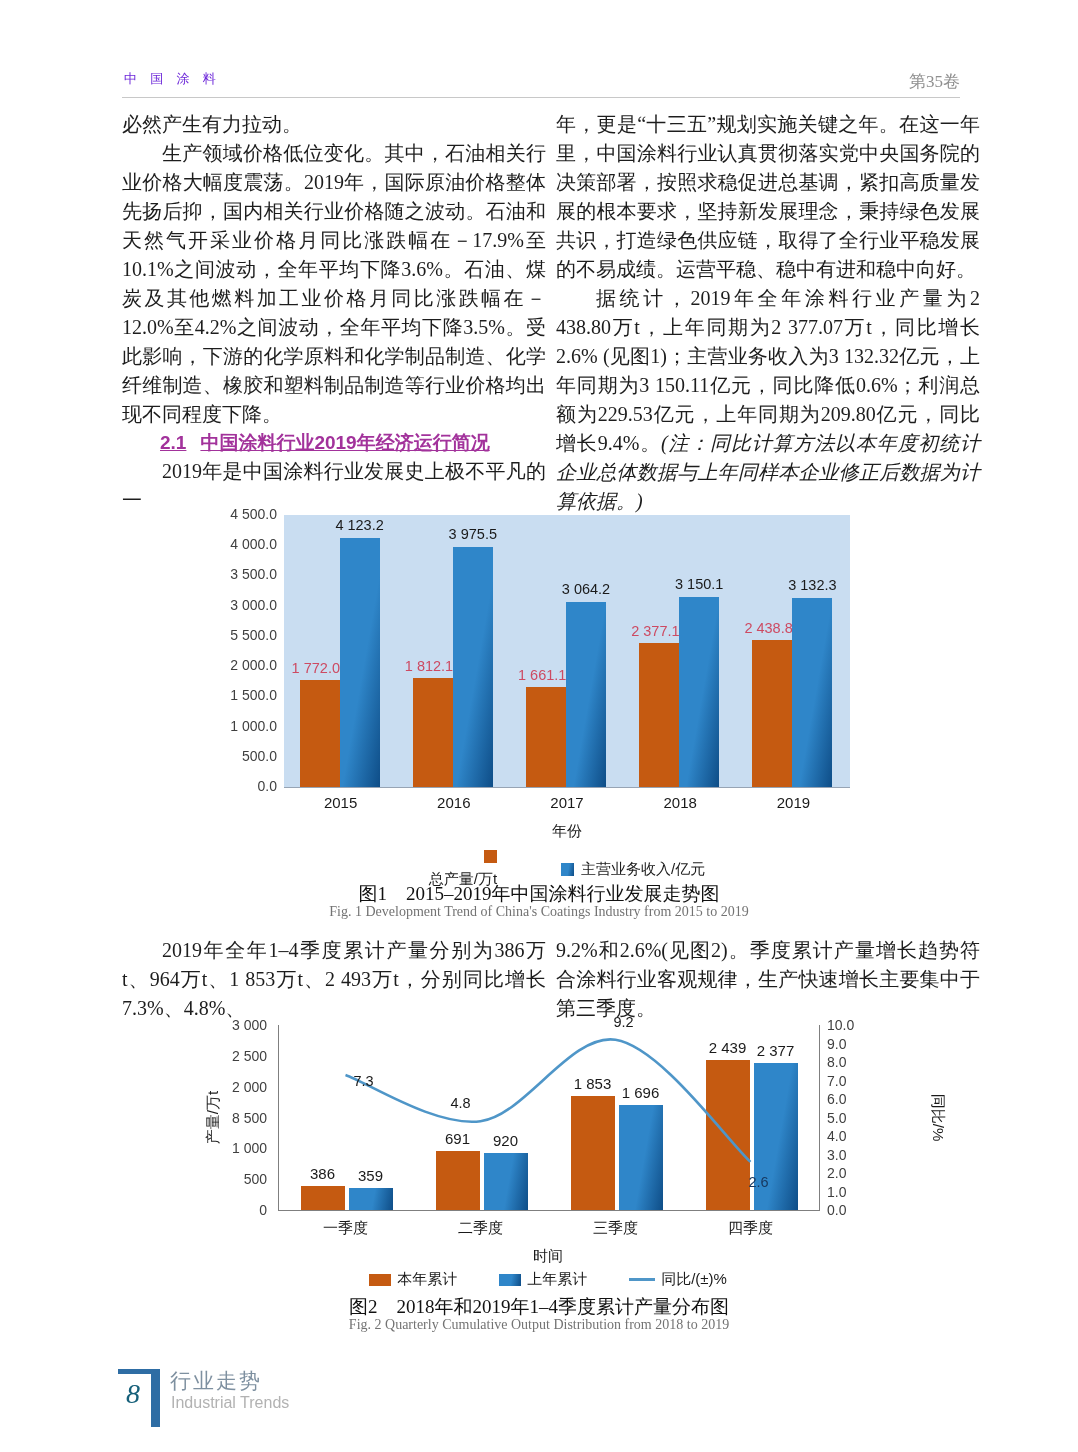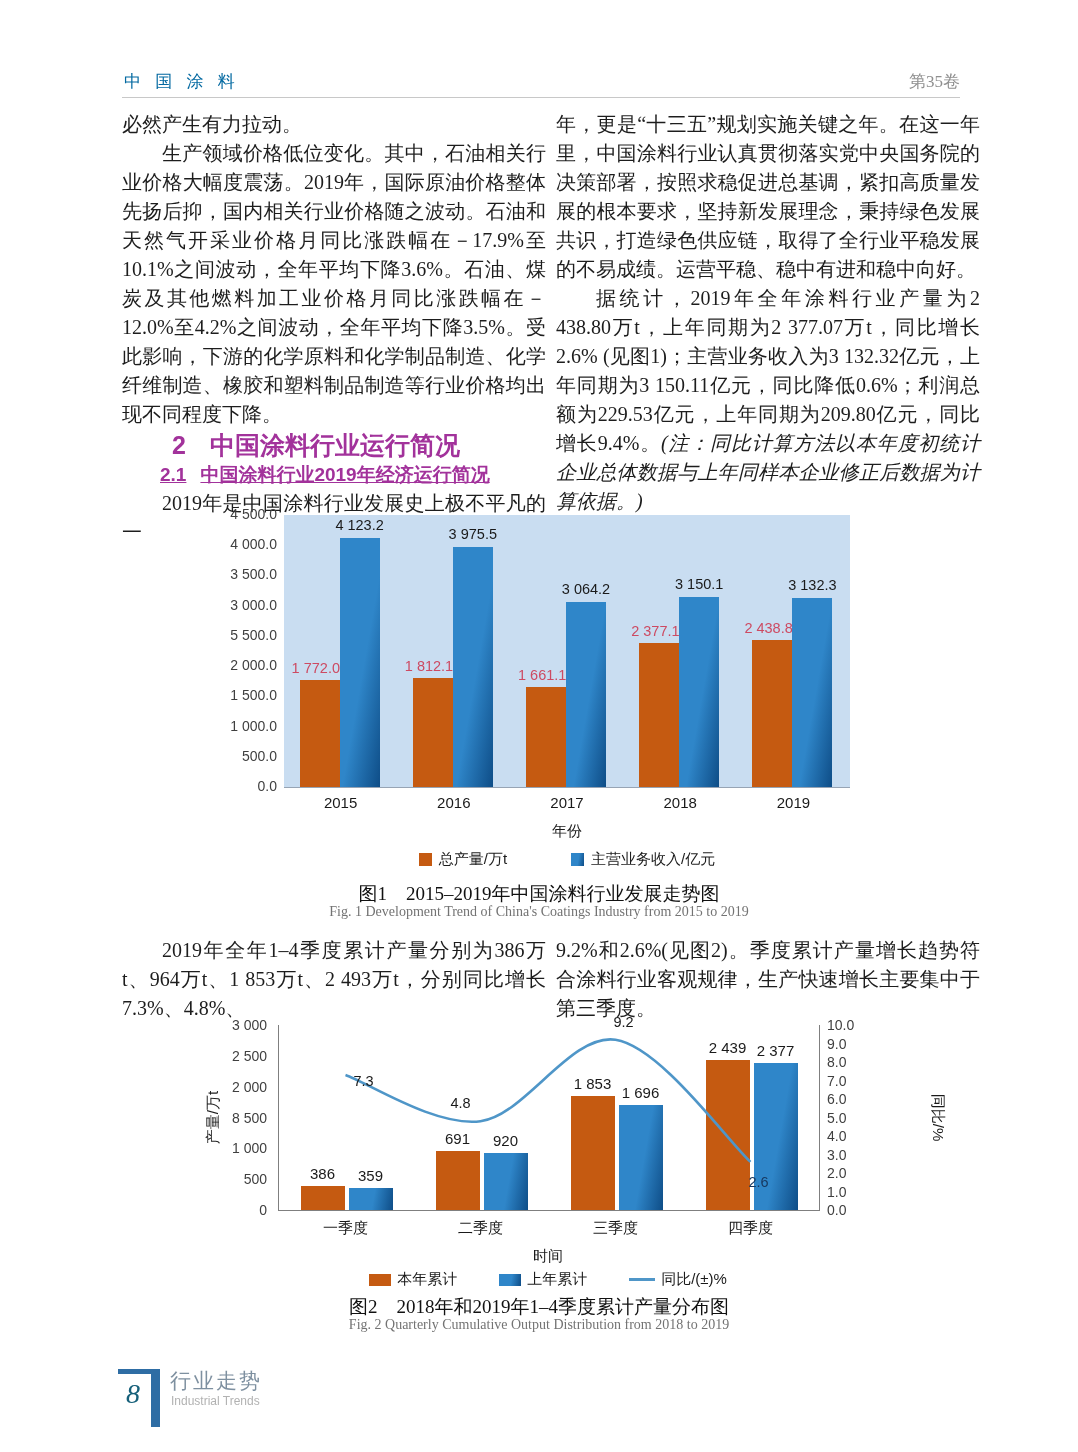--- a/index.html
+++ b/index.html
@@ -1,19 +1,19 @@
 <!DOCTYPE html>
 <html><head>
 <meta charset="utf-8">
 <style>
   html,body{margin:0;padding:0;background:#e8e8e8;}
   .page{position:relative;width:1078px;height:1452px;background:#ffffff;margin:0 auto;
         font-family:"Liberation Serif",serif;color:#1d1d1d;overflow:hidden;}
   
-  .hdr-left{position:absolute;left:124px;top:70px;font-size:17px;color:#0369a1;letter-spacing:5px;}
+  .hdr-left{position:absolute;left:124px;top:70px;font-size:13px;color:#6d28d9;letter-spacing:5px;}
   .hdr-right{position:absolute;right:118px;top:70px;font-size:17px;color:#8f8f8f;}
   .hdr-line{position:absolute;left:122px;right:118px;top:97px;border-top:1.5px solid #c8c8c8;}
   
   .col{position:absolute;width:424px;font-size:20px;line-height:29px;text-align:justify;color:#1d1d1d;}
   .col p{margin:0;text-indent:2em;}
   .col p.noindent{text-indent:0;}
   .sec-h{margin:13px 0 8px;font-family:"Liberation Sans",sans-serif;font-weight:600;
          font-size:25px;color:#a2329b;line-height:32px;text-indent:0;}
   .sec-h .num{margin-right:24px;}
   .sub-h{margin:0 0 4px;font-family:"Liberation Sans",sans-serif;font-weight:600;
@@ -25,35 +25,34 @@
   
   .cap{position:absolute;left:0;width:1078px;text-align:center;}
   .cap-cn{font-size:19px;color:#111;}
   .cap-en{font-size:14px;color:#737373;}
   
   .ft-bar{position:absolute;background:#2e6da4;}
   .ft-num{position:absolute;left:126px;top:1378px;font-size:28px;font-style:italic;color:#16607a;}
   .ft-cn{position:absolute;left:170px;top:1367px;font-family:"Liberation Sans",sans-serif;
          font-size:21px;color:#7e90a0;letter-spacing:2px;}
   .ft-en{position:absolute;left:171px;top:1394px;font-family:"Liberation Sans",sans-serif;
-         font-size:12px;color:#b2b2b2;}
+         font-size:16px;color:#b2b2b2;}
 </style>
 </head>
 <body>
 
 <div class="page">
 
   <div class="hdr-left">中 国 涂 料</div>
   <div class="hdr-right">第35卷</div>
   <div class="hdr-line"></div>
 
   <div class="col" style="left:122px;top:110px;">
     <p class="noindent">必然产生有力拉动。</p>
     <p>生产领域价格低位变化。其中，石油相关行业价格大幅度震荡。2019年，国际原油价格整体先扬后抑，国内相关行业价格随之波动。石油和天然气开采业价格月同比涨跌幅在－17.9%至10.1%之间波动，全年平均下降3.6%。石油、煤炭及其他燃料加工业价格月同比涨跌幅在－12.0%至4.2%之间波动，全年平均下降3.5%。受此影响，下游的化学原料和化学制品制造、化学纤维制造、橡胶和塑料制品制造等行业价格均出现不同程度下降。</p>
-    <p class="sec-h"><span class="num">2</span><span>中国涂料行业运行简况</span></p>
     <p class="sub-h"><span class="num">2.1</span><span>中国涂料行业2019年经济运行简况</span></p>
     <p>2019年是中国涂料行业发展史上极不平凡的一</p>
   </div>
 
   <div class="col" style="left:556px;top:110px;">
     <p class="noindent">年，更是“十三五”规划实施关键之年。在这一年里，中国涂料行业认真贯彻落实党中央国务院的决策部署，按照求稳促进总基调，紧扣高质量发展的根本要求，坚持新发展理念，秉持绿色发展共识，打造绿色供应链，取得了全行业平稳发展的不易成绩。运营平稳、稳中有进和稳中向好。</p>
     <p><span>据统计，2019年全年涂料行业产量为2 438.80万t，上年同期为2 377.07万t，同比增长2.6% (见图1)；主营业务收入为3 132.32亿元，上年同期为3 150.11亿元，同比降低0.6%；利润总额为229.53亿元，上年同期为209.80亿元，同比增长9.4%。</span><span class="note">(注：同比计算方法以本年度初统计企业总体数据与上年同样本企业修正后数据为计算依据。)</span></p>
   </div>
 
   <div class="chart" style="left:215px;top:503px;width:660px;height:380px;">
@@ -89,21 +88,21 @@
         <div style="position: absolute; left: 508.4px; bottom: 0px; width: 40px; height: 189.3px; background: linear-gradient(100deg, rgb(47, 134, 201) 55%, rgb(14, 77, 135)); z-index: 3;"></div>
         <div style="position: absolute; left: 488.4px; top: 61.7px; width: 80px; text-align: center; font: 14.5px &quot;Liberation Sans&quot;, sans-serif; color: rgb(26, 26, 26); z-index: 4;">3 132.3</div>
       </div>
       <div style="position: absolute; left: 85.6px; top: 291px; width: 80px; text-align: center; font: 15px &quot;Liberation Sans&quot;, sans-serif; color: rgb(26, 26, 26);">2015</div>
       <div style="position: absolute; left: 198.8px; top: 291px; width: 80px; text-align: center; font: 15px &quot;Liberation Sans&quot;, sans-serif; color: rgb(26, 26, 26);">2016</div>
       <div style="position: absolute; left: 312px; top: 291px; width: 80px; text-align: center; font: 15px &quot;Liberation Sans&quot;, sans-serif; color: rgb(26, 26, 26);">2017</div>
       <div style="position: absolute; left: 425.2px; top: 291px; width: 80px; text-align: center; font: 15px &quot;Liberation Sans&quot;, sans-serif; color: rgb(26, 26, 26);">2018</div>
       <div style="position: absolute; left: 538.4px; top: 291px; width: 80px; text-align: center; font: 15px &quot;Liberation Sans&quot;, sans-serif; color: rgb(26, 26, 26);">2019</div>
       <div style="position: absolute; left: 69px; top: 319px; width: 566px; text-align: center; font: 15px &quot;Liberation Sans&quot;, sans-serif; color: rgb(26, 26, 26);">年份</div>
       <div style="left: 69px; top: 347px; width: 566px; display: flex; justify-content: center; gap: 64px; font: 15px &quot;Liberation Sans&quot;, sans-serif; color: rgb(26, 26, 26); position: absolute;">
-        <div style="position: static; display: flex; align-items: center; gap: 7px;">
+        <div style="position: static; display: flex; align-items: flex-end; gap: 7px; flex-direction: column;">
           <div style="position: static; width: 13px; height: 13px; flex: 0 0 auto; background: rgb(197, 90, 17);"></div>
           <div style="position: static;">总产量/万t</div>
         </div>
         <div style="position: static; display: flex; align-items: center; gap: 7px;">
           <div style="position: static; width: 13px; height: 13px; flex: 0 0 auto; background: linear-gradient(100deg, rgb(47, 134, 201) 55%, rgb(14, 77, 135));"></div>
           <div style="position: static;">主营业务收入/亿元</div>
         </div>
       </div>
     </div>
 

